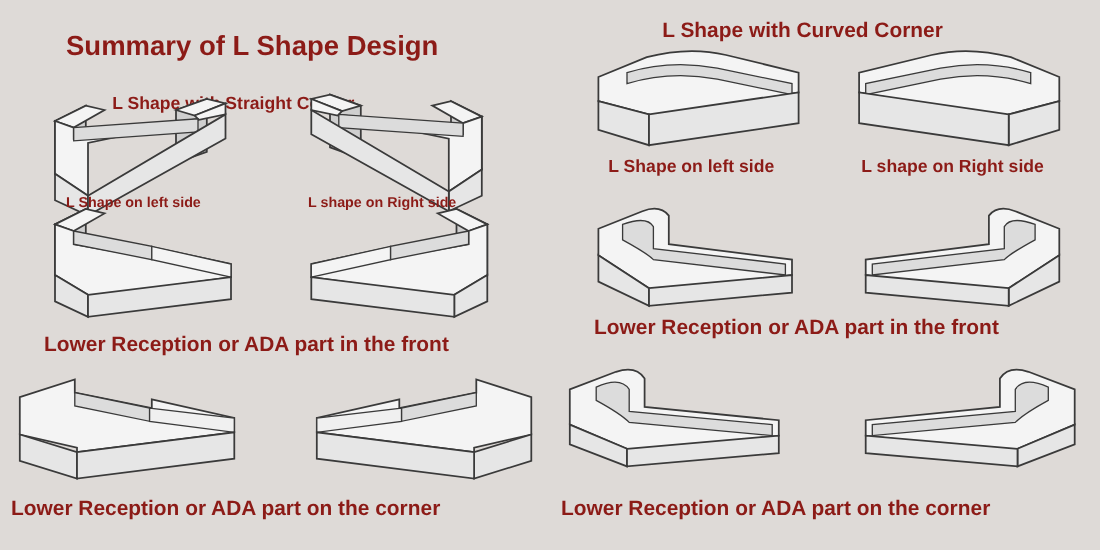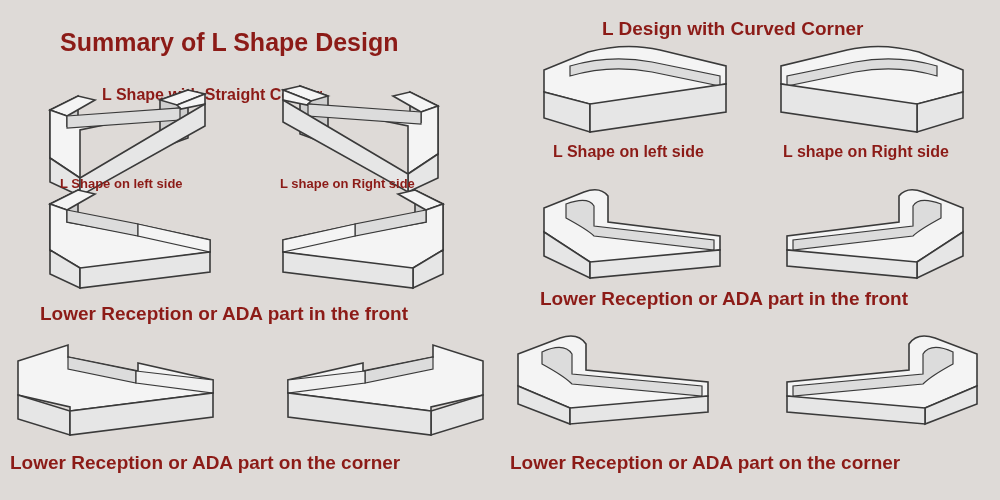--- a/index.html
+++ b/index.html
@@ -116,21 +116,21 @@
         <polygon points="60,22 128,36 128,48 60,34" fill="#dcdcdc" stroke="#3a3a3a" stroke-width="1.2"></polygon>
         <polygon points="128,36 205,45 205,58 128,48" fill="#f0f0f0" stroke="#3a3a3a" stroke-width="1.2"></polygon>
         <polygon points="10,60 62,76 62,100 10,84" fill="#e6e6e6" stroke="#3a3a3a" stroke-width="1.6"></polygon>
         <polygon points="62,76 205,58 205,82 62,100" fill="#e6e6e6" stroke="#3a3a3a" stroke-width="1.6"></polygon>
       </g>
     </svg>
   </div>
 
   <div class="label big" style="left: 10px; top: 452px; color: rgb(140, 27, 23);">Lower Reception or ADA part on the corner</div>
 
-  <div class="label big" style="left: 602px; top: 18px; color: rgb(140, 27, 23);">L Design with Curved Corner</div>
+  <div class="label big" style="left: 602px; top: 18px; color: rgb(140, 27, 23);">L Shape with Curved Corner</div>
 
   <div class="shape" style="left:530px; top:40px;">
     <svg width="215" height="110" viewBox="0 0 215 110">
       <path d="M14,30 L58,12 Q96,2 130,10 L196,26 L196,44 L60,68 L60,64 L14,52 Z" fill="#f4f4f4" stroke="#3a3a3a" stroke-width="1.6"></path>
       <path d="M40,26 Q80,14 122,22 L190,36 L190,46 L122,32 Q80,24 40,36 Z" fill="#dcdcdc" stroke="#3a3a3a" stroke-width="1.2"></path>
       <polygon points="14,52 60,64 60,92 14,78" fill="#e6e6e6" stroke="#3a3a3a" stroke-width="1.6"></polygon>
       <polygon points="60,64 196,44 196,72 60,92" fill="#e6e6e6" stroke="#3a3a3a" stroke-width="1.6"></polygon>
     </svg>
   </div>
 

